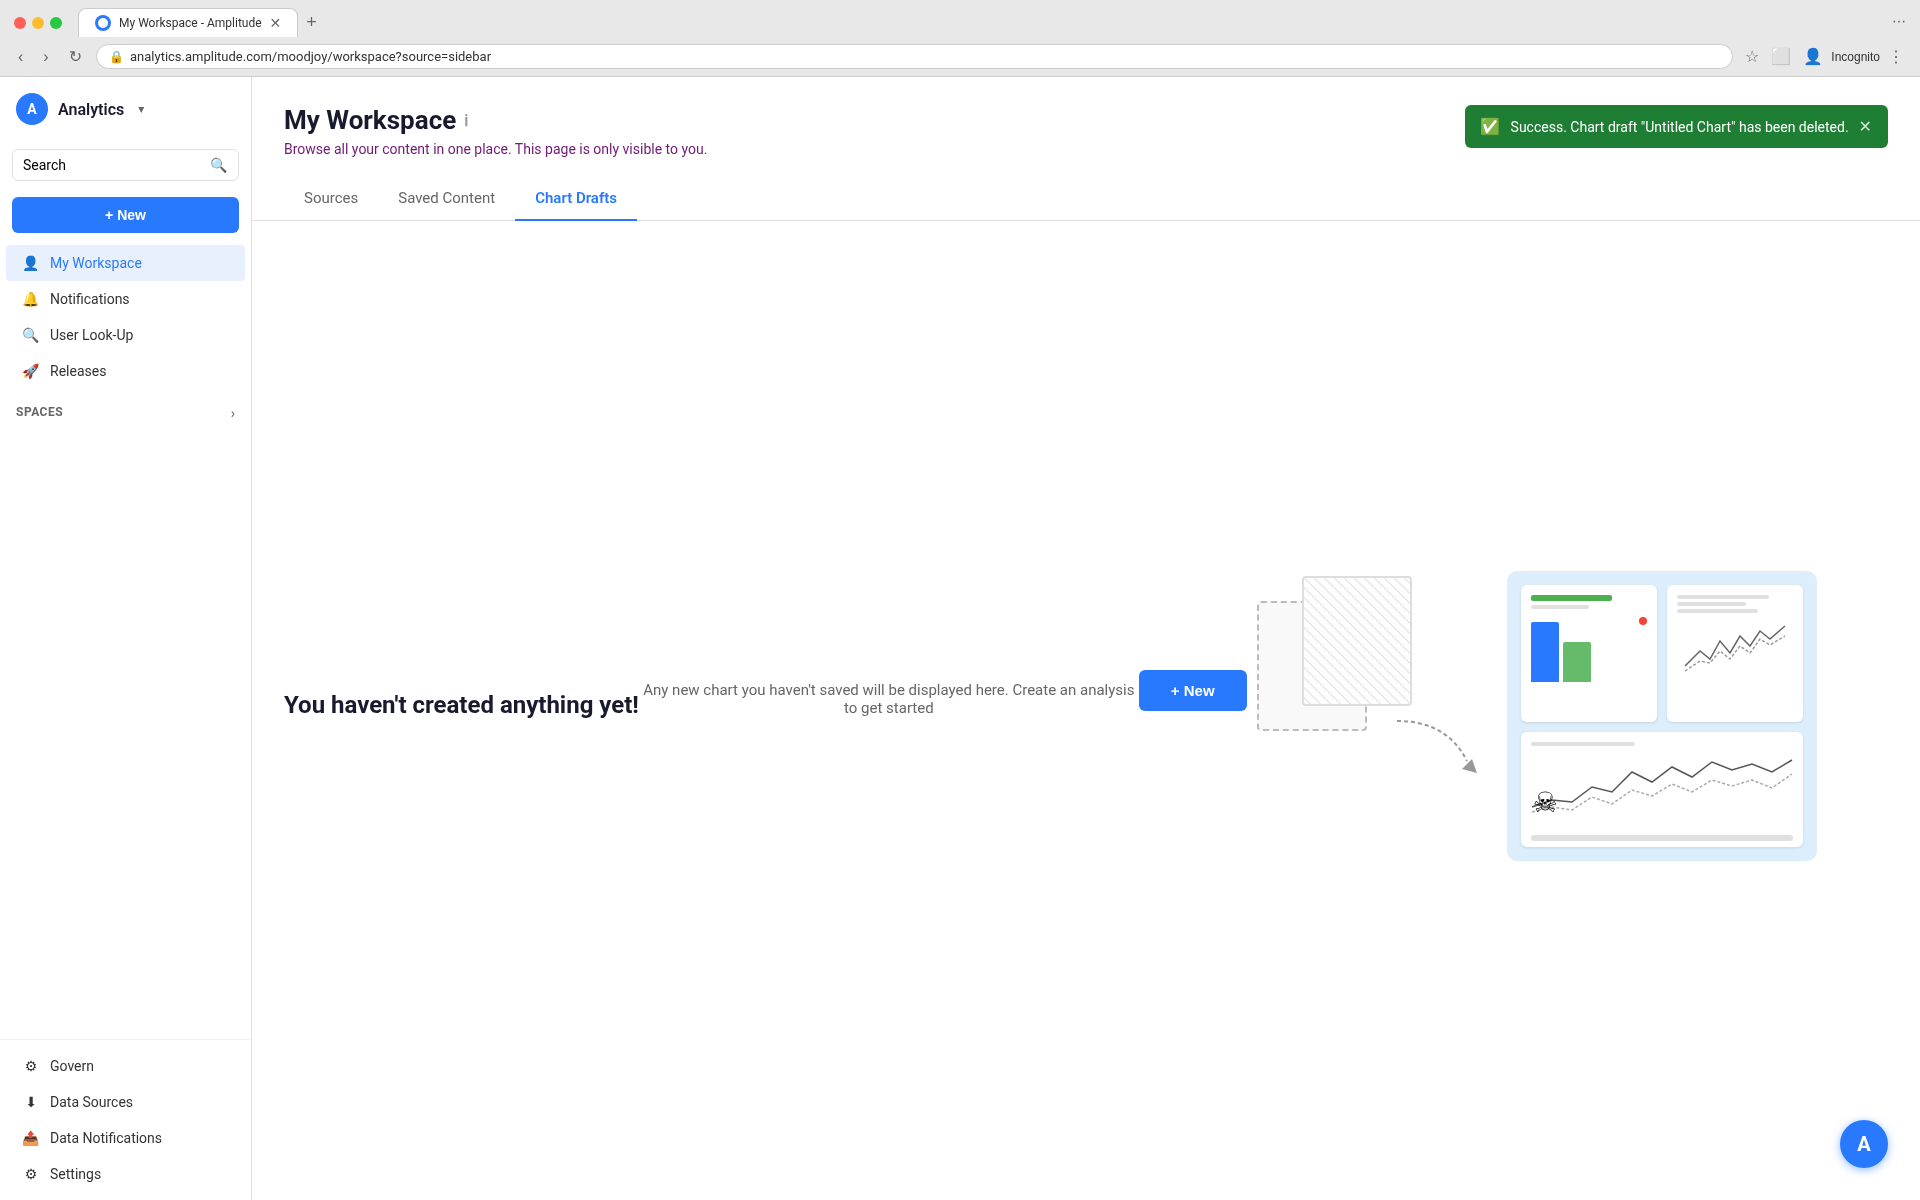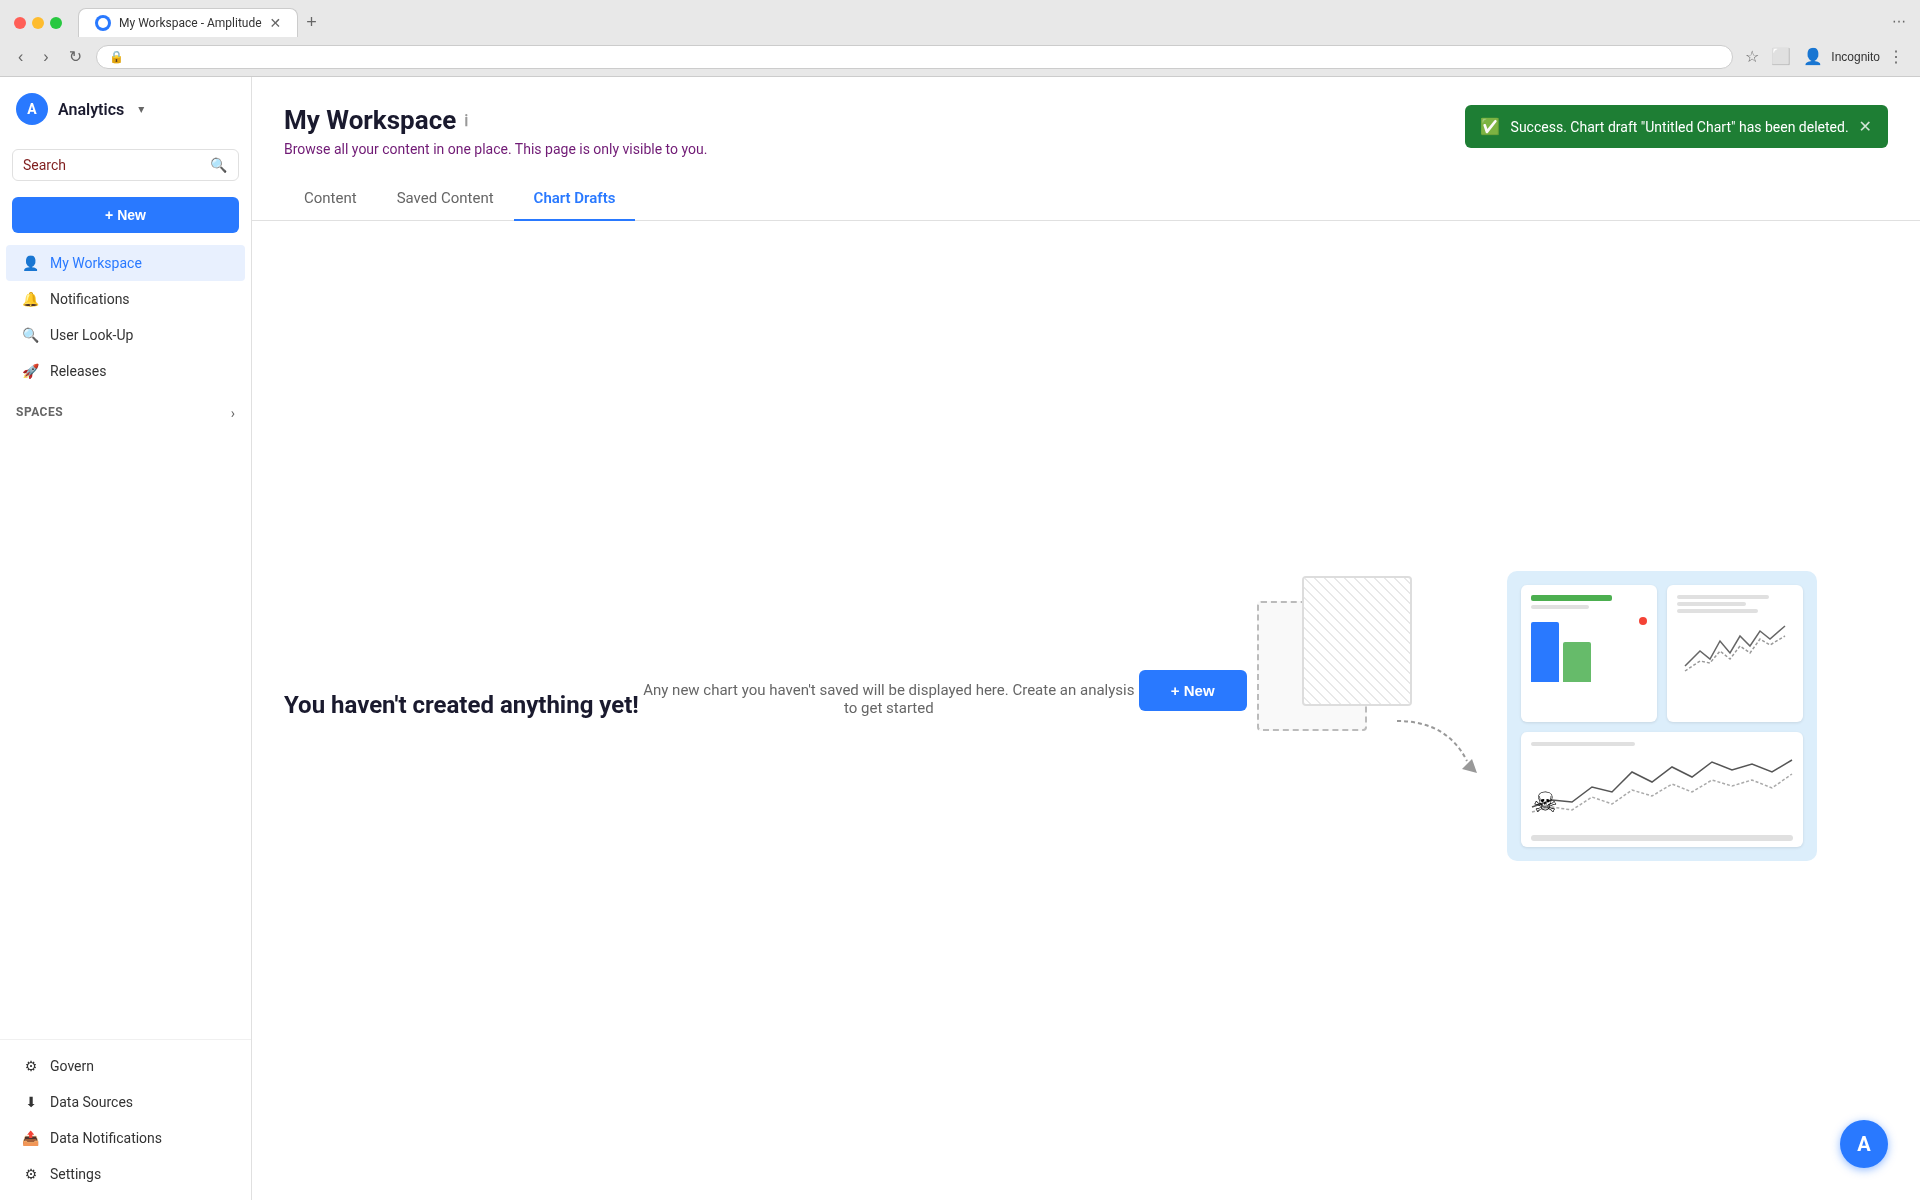--- a/index.html
+++ b/index.html
@@ -32,21 +32,21 @@
     .app-container { display: flex; flex: 1; overflow: hidden; }
 
     
     .sidebar { width: 252px; background: #fff; border-right: 1px solid #e0e0e0; display: flex; flex-direction: column; flex-shrink: 0; overflow-y: auto; }
     .sidebar-header { padding: 16px; display: flex; align-items: center; gap: 10px; cursor: pointer; }
     .sidebar-logo { width: 32px; height: 32px; background: #2979ff; border-radius: 50%; display: flex; align-items: center; justify-content: center; color: white; font-size: 14px; font-weight: bold; flex-shrink: 0; }
     .sidebar-app-name { font-size: 16px; font-weight: 600; color: #1a1a2e; }
     .sidebar-app-chevron { color: #666; margin-left: 4px; font-size: 12px; }
     .sidebar-search { padding: 8px 12px; }
     .sidebar-search-inner { display: flex; align-items: center; gap: 8px; border: 1px solid #e0e0e0; border-radius: 6px; padding: 7px 10px; cursor: pointer; }
-    .sidebar-search-text { font-size: 14px; color: #7f1d1d; flex: 1; }
+    .sidebar-search-text { font-size: 14px; color: #000000; flex: 1; }
     .sidebar-search-icon { color: #666; font-size: 14px; }
     .new-btn { margin: 8px 12px; background: #2979ff; color: white; border: none; border-radius: 6px; padding: 10px; font-size: 14px; font-weight: 600; cursor: pointer; width: calc(100% - 24px); display: flex; align-items: center; justify-content: center; gap: 6px; }
     .nav-section { padding: 4px 0; }
     .nav-item { display: flex; align-items: center; gap: 10px; padding: 9px 16px; cursor: pointer; font-size: 14px; color: #333; border-radius: 4px; margin: 0 6px; }
     .nav-item.active { background: #e8f0fe; color: #2979ff; }
     .nav-item-icon { width: 18px; height: 18px; display: flex; align-items: center; justify-content: center; flex-shrink: 0; }
     .spaces-section { padding: 12px 16px; }
     .spaces-header { display: flex; justify-content: space-between; margin-bottom: 8px; }
     .spaces-title { font-size: 12px; font-weight: 700; color: #666; letter-spacing: 0.5px; text-transform: uppercase; }
     .spaces-expand { color: #666; cursor: pointer; font-size: 14px; }
@@ -102,20 +102,21 @@
     <div style="display:flex;gap:8px;margin-left:auto;color:#666;font-size:14px;padding-bottom:4px;">
       <span>⋯</span>
     </div>
   </div>
   <div class="browser-toolbar">
     <button class="nav-btn">‹</button>
     <button class="nav-btn">›</button>
     <button class="nav-btn">↻</button>
     <div class="address-bar">
       <span class="address-secure">🔒</span>
+      <span class="address-text">analytics.amplitude.com/moodjoy/workspace?source=sidebar</span>
     </div>
     <div class="toolbar-actions">
       <span class="toolbar-icon">☆</span>
       <span class="toolbar-icon">⬜</span>
       <span class="toolbar-icon">👤</span>
       <button class="incognito-badge">
         <span>Incognito</span>
       </button>
       <span class="toolbar-icon">⋮</span>
     </div>
@@ -200,21 +201,21 @@
           <span class="success-icon">✅</span>
           <span>Success. Chart draft "Untitled Chart" has been deleted.</span>
           <span class="success-close">✕</span>
         </div>
       </div>
     </div>
 
     <div class="tabs-container">
       <div class="tabs">
         <div class="tab-item">
-          <span>Content</span>
+          <span>Sources</span>
         </div>
         <div class="tab-item">
           <span>Saved Content</span>
         </div>
         <div class="tab-item active">
           <span>Chart Drafts</span>
         </div>
       </div>
     </div>
 

